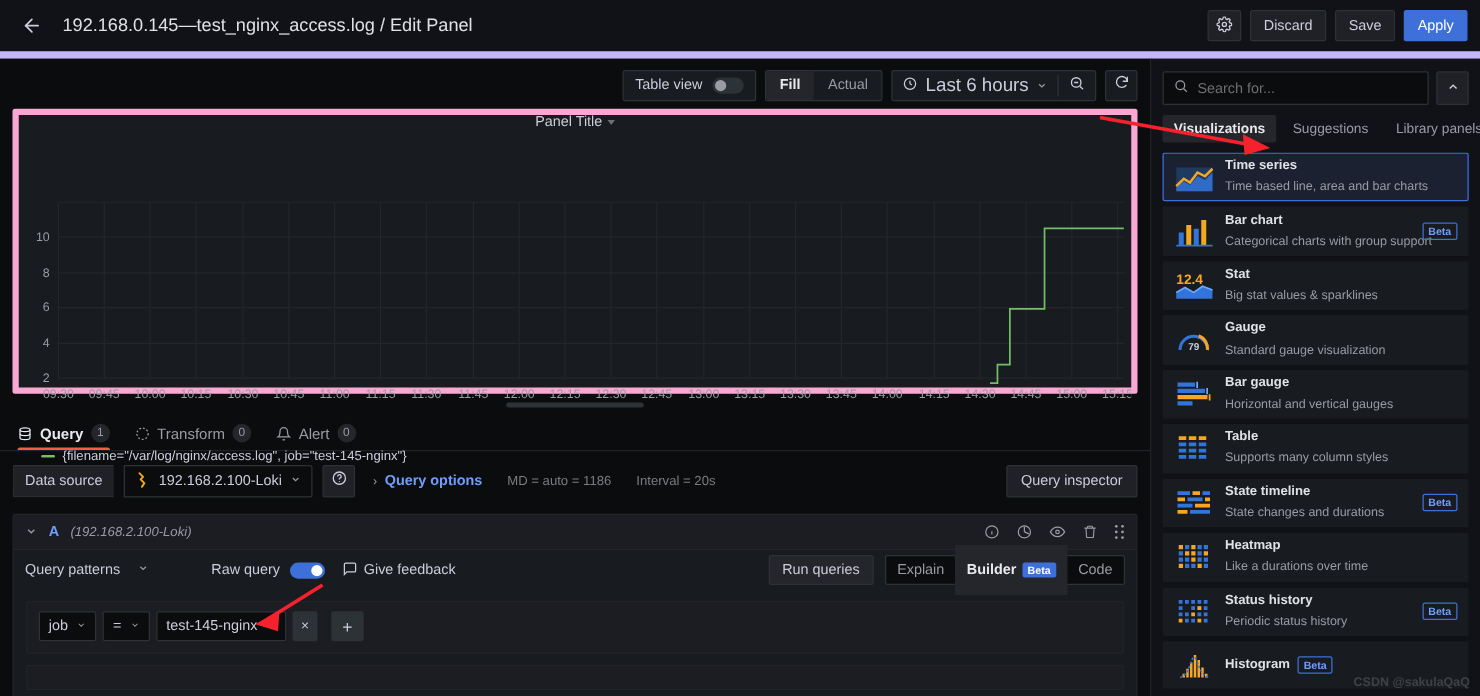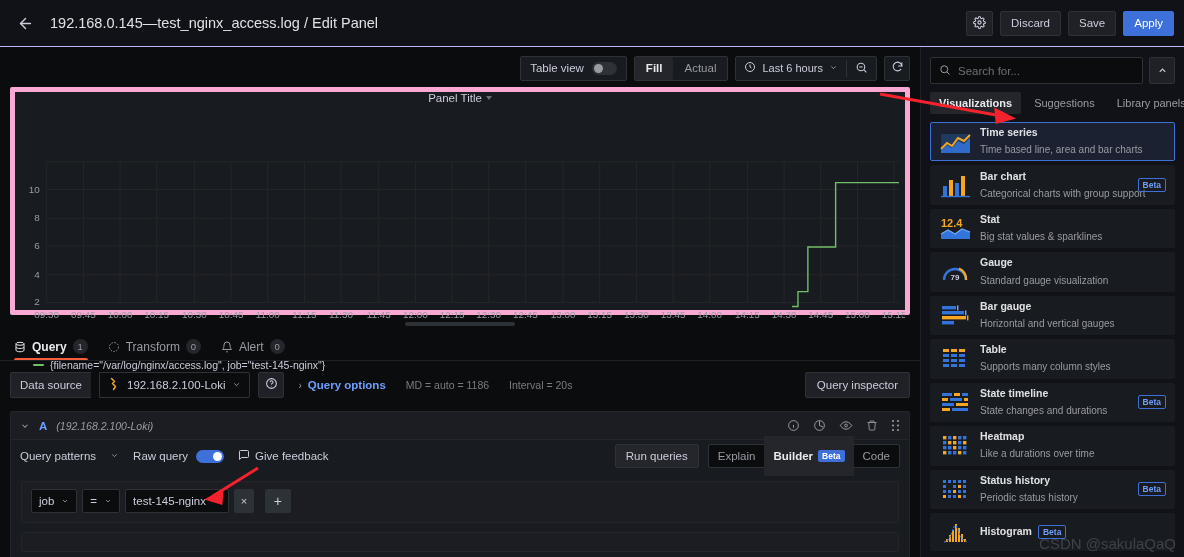--- a/index.html
+++ b/index.html
@@ -9,21 +9,21 @@
     font-family: "Liberation Sans", sans-serif;
     color: #ccccdc;
     overflow: hidden;
   }
   .app { position: relative; width: 1184px; height: 557px; display: flex; flex-direction: column; }
 
   
   .topbar {
     height: 47px; min-height: 47px; background: #111217;
     display: flex; align-items: center; padding: 0 10px 0 14px;
-    border-bottom: 1px solid #c4b5fd;
+    border-bottom: 6px solid #c4b5fd;
   }
   .back-arrow {
     width: 22px; height: 22px; display: flex; align-items: center; justify-content: center;
     color: #ccccdc; cursor: pointer; font-size: 17px; line-height: 1;
   }
   .title-text { margin-left: 14px; font-size: 14.5px; color: #dfe1e5; font-weight: 400; white-space: nowrap; }
   .topbar-spacer { flex: 1; }
   .tb-btn {
     height: 25px; border-radius: 2px; background: #1f2127; border: 1px solid #2c3235;
     color: #ccccdc; font-size: 11.5px; padding: 0 10px; margin-left: 7px;
@@ -42,21 +42,21 @@
     height: 30px; min-height: 30px; display: flex; align-items: center; justify-content: flex-end;
     padding: 0 10px; gap: 7px; margin-top: 6px;
   }
   .seg-group { display: flex; align-items: center; background: #181b1f; border: 1px solid #2c3235; border-radius: 2px; height: 25px; }
   .tableview-box { display: flex; align-items: center; gap: 8px; padding: 0 9px; height: 25px; }
   .tv-label { font-size: 11.5px; color: #ccccdc; }
   .switch { width: 25px; height: 13px; border-radius: 7px; background: #2c3235; position: relative; cursor: pointer; }
   .switch .knob { position: absolute; top: 2px; left: 2px; width: 9px; height: 9px; border-radius: 50%; background: #9a9ba3; }
   .seg-btn { font-size: 11.5px; padding: 0 11px; height: 23px; display: flex; align-items: center; color: #9a9ba3; cursor: pointer; background: none; border: none; font-family: inherit; }
   .seg-btn.active { background: #24262b; color: #e8e9ed; font-weight: 600; border-radius: 2px; }
-  .time-box { display: flex; align-items: center; height: 25px; padding: 0 8px; gap: 6px; font-size: 11px; color: #ccccdc; cursor: pointer; }
+  .time-box { display: flex; align-items: center; height: 25px; padding: 0 8px; gap: 6px; font-size: 15px; color: #ccccdc; cursor: pointer; }
   .icon-btn { width: 26px; height: 25px; display: flex; align-items: center; justify-content: center; background: #181b1f; border: 1px solid #2c3235; border-radius: 2px; cursor: pointer; color: #ccccdc; }
   .seg-sep { width: 1px; height: 17px; background: #2c3235; }
 
   
   .panel-wrap { padding: 4px 10px 0 10px; }
   .panel {
     background: #181b1f; border: 5px solid #f9a8d4; border-radius: 2px;
     height: 228px; display: flex; flex-direction: column; position: relative; gap: 36px;
   }
   .panel-header { height: 25px; display: flex; align-items: center; justify-content: center; gap: 4px; }
@@ -96,21 +96,21 @@
 
   
   .qcard { margin-top: 12px; background: #181b1f; border: 1px solid #23252b; border-radius: 2px; }
   .qcard-head { height: 28px; display: flex; align-items: center; padding: 0 9px; gap: 9px; border-bottom: 1px solid #23252b; background: #1b1d22; }
   .q-letter { color: #6e9fff; font-size: 11.5px; font-weight: 700; }
   .q-ds { color: #9a9ba3; font-size: 10.5px; font-style: italic; }
   .qhead-icons { margin-left: auto; display: flex; align-items: center; gap: 13px; color: #9a9ba3; }
   .qhead-icons span { cursor: pointer; display: flex; align-items: center; }
   .qcard-sub { height: 32px; display: flex; align-items: center; padding: 0 9px; gap: 14px; }
   .qp-sel { display: flex; align-items: center; gap: 14px; font-size: 11.5px; color: #ccccdc; cursor: pointer; }
-  .rawq { display: flex; align-items: center; gap: 8px; font-size: 11.5px; color: #ccccdc; }
+  .rawq { display: flex; align-items: center; gap: 8px; font-size: 11.5px; color: #ccccdc; margin-left: 36px; }
   .switch.on { background: #3d71d9; width: 28px; }
   .switch.on .knob { left: auto; right: 2px; width: 9px; height: 9px; background: #fff; }
   .feedback { display: flex; align-items: center; gap: 5px; font-size: 11.5px; color: #ccccdc; cursor: pointer; }
   .sub-right { margin-left: auto; display: flex; align-items: center; gap: 9px; }
   .run-btn { height: 24px; background: #24262b; border: 1px solid #2c3235; border-radius: 2px; color: #ccccdc; font-size: 11.5px; padding: 0 10px; display: flex; align-items: center; cursor: pointer; font-family: inherit; }
   .mode-group { display: flex; align-items: center; background: #0b0c0e; border: 1px solid #2c3235; border-radius: 2px; height: 24px; }
   .mode-btn { font-size: 11.5px; color: #9a9ba3; padding: 0 9px; height: 40px; display: flex; align-items: center; gap: 5px; cursor: pointer; background: none; border: none; font-family: inherit; }
   .mode-btn.active { color: #e8e9ed; font-weight: 600; background: #24262b; }
   .beta-chip { background: #3d71d9; color: #fff; font-size: 8.5px; font-weight: 700; border-radius: 2px; padding: 1px 4px; line-height: 1.2; }
 
@@ -138,21 +138,21 @@
   .viz-list { flex: 1; overflow: hidden; padding: 0 9px 6px 9px; display: flex; flex-direction: column; gap: 4px; }
   .viz-item { display: flex; align-items: center; gap: 9px; background: #181b1f; border: 1px solid transparent; border-radius: 2px; padding: 7px 8px; cursor: pointer; min-height: 38px; }
   .viz-item.selected { border-color: #3d71d9; background: #1b2130; }
   .viz-ico { width: 32px; height: 27px; flex: 0 0 32px; display: flex; align-items: center; justify-content: center; }
   .viz-txt { flex: 1; min-width: 0; }
   .viz-name { font-size: 10.5px; color: #dfe1e5; font-weight: 600; line-height: 1.25; }
   .viz-desc { font-size: 10px; color: #9a9ba3; line-height: 1.3; white-space: nowrap; overflow: hidden; text-overflow: ellipsis; }
   .viz-beta { border: 1px solid #3d71d9; color: #6e9fff; font-size: 8.5px; font-weight: 700; border-radius: 2px; padding: 1px 4px; margin-left: 6px; align-self: center; }
   .name-line { display: flex; align-items: center; }
 
-  .watermark { position: absolute; right: 8px; bottom: 5px; font-size: 15px; color: rgba(200,200,210,0.22); font-weight: 400; pointer-events: none; }
+  .watermark { position: absolute; right: 8px; bottom: 5px; font-size: 10px; color: rgba(200,200,210,0.22); font-weight: 700; pointer-events: none; }
 
   .arrow-overlay { position: absolute; inset: 0; pointer-events: none; }
 </style>
 </head>
 <body>
 
 <div class="app">
 
   <div class="topbar">
     <div class="back-arrow">

